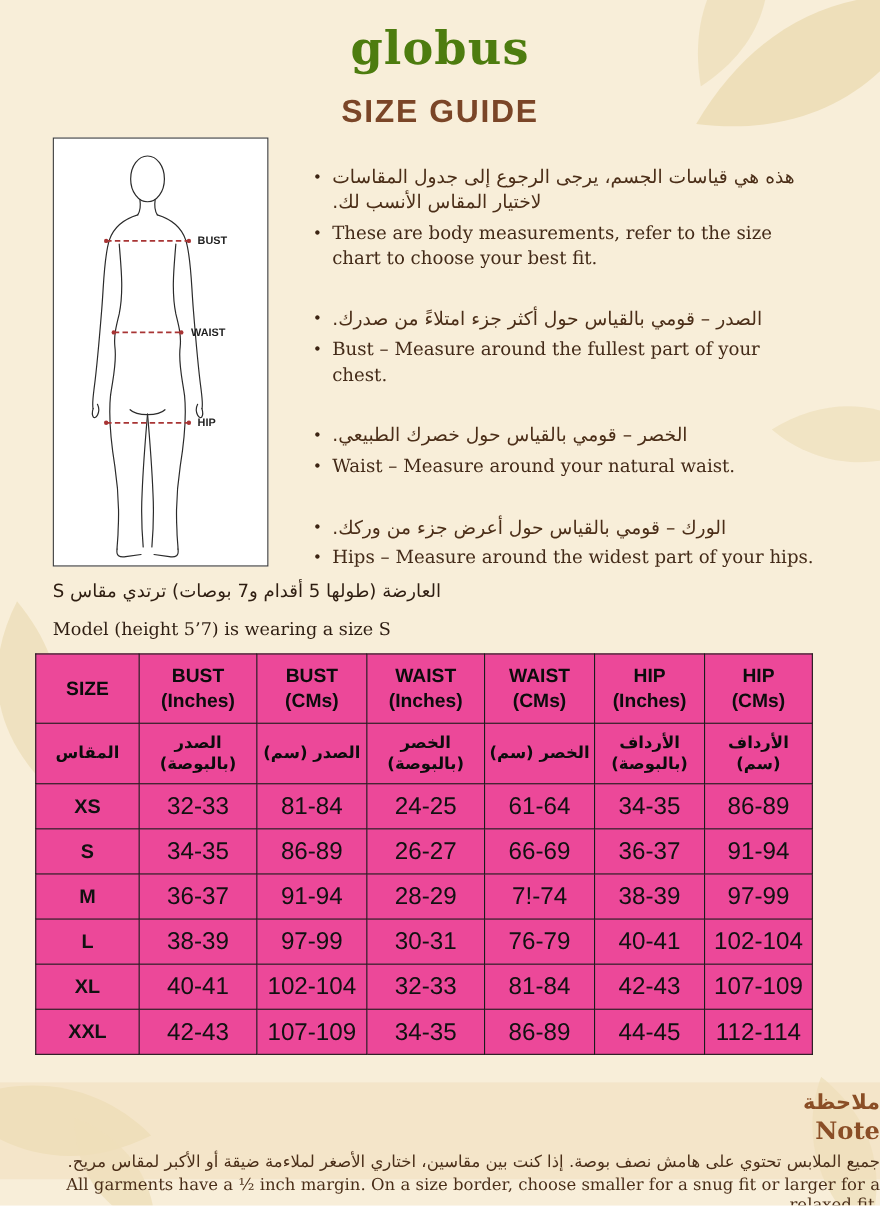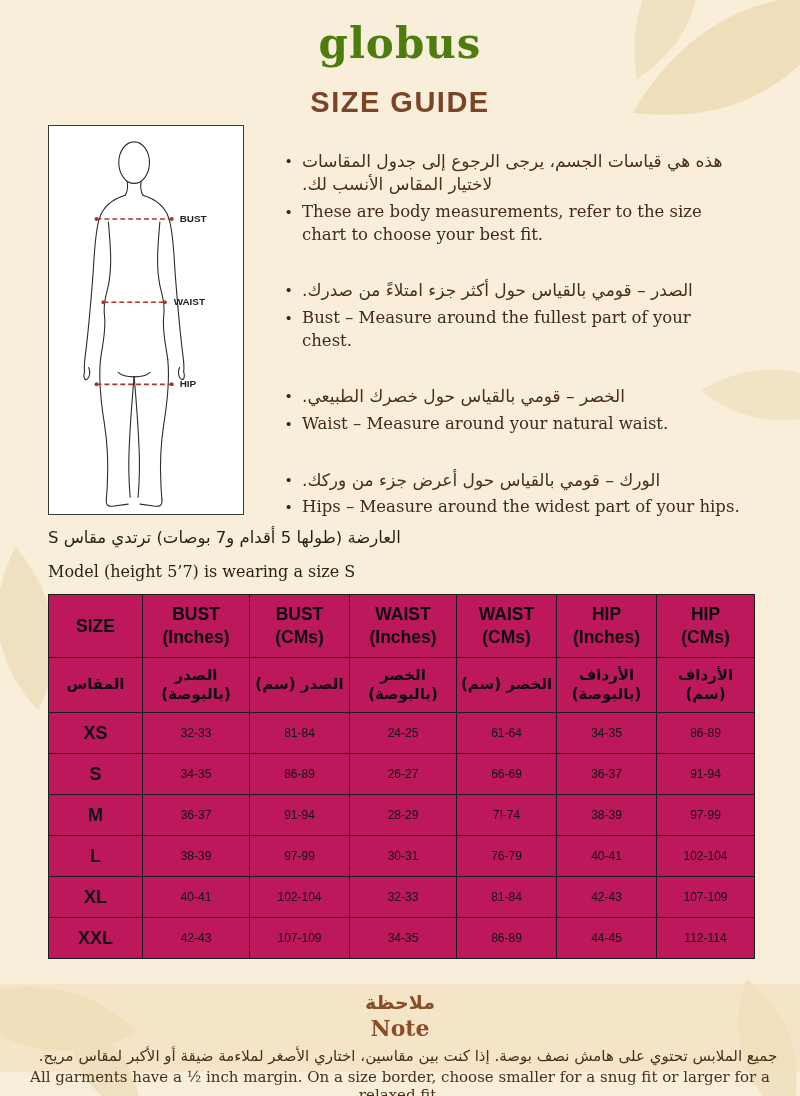--- a/index.html
+++ b/index.html
@@ -27,28 +27,28 @@
   .bullet-line{display:flex;align-items:flex-start;margin-bottom:4px;}
   .bullet-line .dot{width:16px;flex:0 0 16px;color:#3c2413;font-size:15px;line-height:1.5;}
   .bullet-line .txt{flex:1;color:#4b2e18;text-align:left;}
   .bullet-line.ar .txt{font-family:"DejaVu Sans",sans-serif;font-size:17px;line-height:1.38;}
   .bullet-line.en .txt{font-family:"DejaVu Serif",serif;font-size:16.5px;line-height:1.38;color:#432a18;}
 
   .model-note{position:absolute;left:48px;top:528px;z-index:2;}
   .model-note .ar{font-family:"DejaVu Sans",sans-serif;font-size:16.5px;color:#2e1d11;text-align:left;}
   .model-note .en{font-family:"DejaVu Serif",serif;font-size:16px;color:#2e1d11;margin-top:15px;}
 
-  table.size-table{position:absolute;left:48px;top:594px;width:706px;border-collapse:collapse;background:#be185d;z-index:2;table-layout:fixed;}
+  table.size-table{position:absolute;left:32px;top:594px;width:706px;border-collapse:collapse;background:#ec4899;z-index:2;table-layout:fixed;}
   table.size-table th,table.size-table td{border:1.5px solid #1c1c1c;text-align:center;vertical-align:middle;padding:0;}
   tr.head-en th{height:62px;font-family:"Liberation Sans",sans-serif;font-weight:bold;font-size:17.5px;color:#0c0c0c;white-space:pre-line;line-height:1.3;}
   tr.head-ar th{height:54px;font-family:"DejaVu Sans",sans-serif;font-weight:bold;font-size:15px;color:#0c0c0c;white-space:pre-line;line-height:1.3;}
-  tr.data-row td{height:40px;font-size:12px;color:#111111;font-family:"Liberation Sans",sans-serif;}
+  tr.data-row td{height:40px;font-size:22px;color:#111111;font-family:"Liberation Sans",sans-serif;}
   tr.data-row td.size-cell{font-weight:bold;font-size:18px;}
 
-  .note-section{position:absolute;left:0;top:984px;width:800px;height:88px;text-align:center;background:rgba(240,223,187,0.55);z-index:1;box-sizing:border-box;padding-top:7px;}
+  .note-section{position:absolute;left:0;top:984px;width:800px;height:88px;text-align:right;background:rgba(240,223,187,0.55);z-index:1;box-sizing:border-box;padding-top:7px;}
   .note-title-ar{font-family:"DejaVu Sans",sans-serif;font-weight:bold;font-size:19px;color:#8a4e26;}
   .note-title-en{font-family:"DejaVu Serif",serif;font-weight:bold;font-size:22px;color:#8a4e26;margin-top:2px;}
   .note-body-ar{font-family:"DejaVu Sans",sans-serif;font-size:15px;color:#4a2e18;margin-top:6px;margin-left:16px;}
   .note-body-en{font-family:"DejaVu Serif",serif;font-size:15px;color:#4a2e18;margin-top:3px;}
 </style>
 </head>
 <body>
 
 <div id="page">
 

